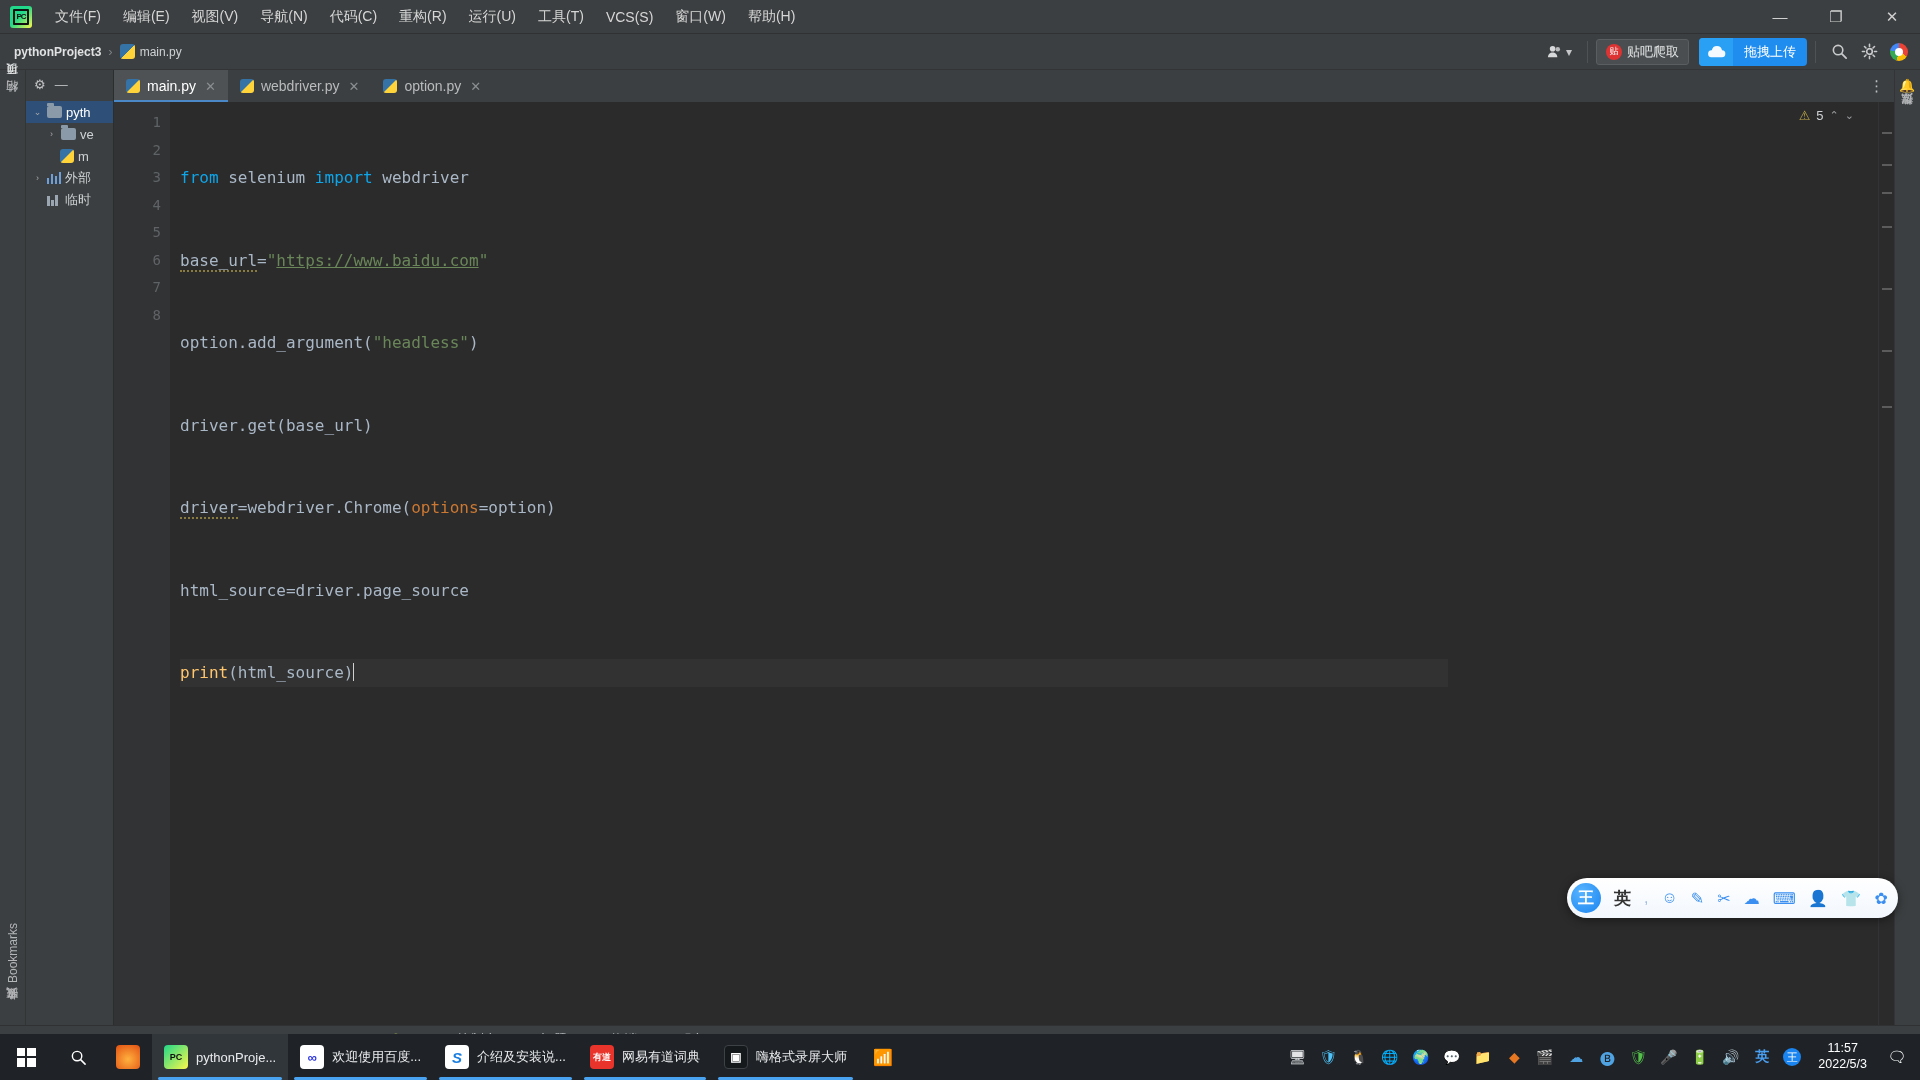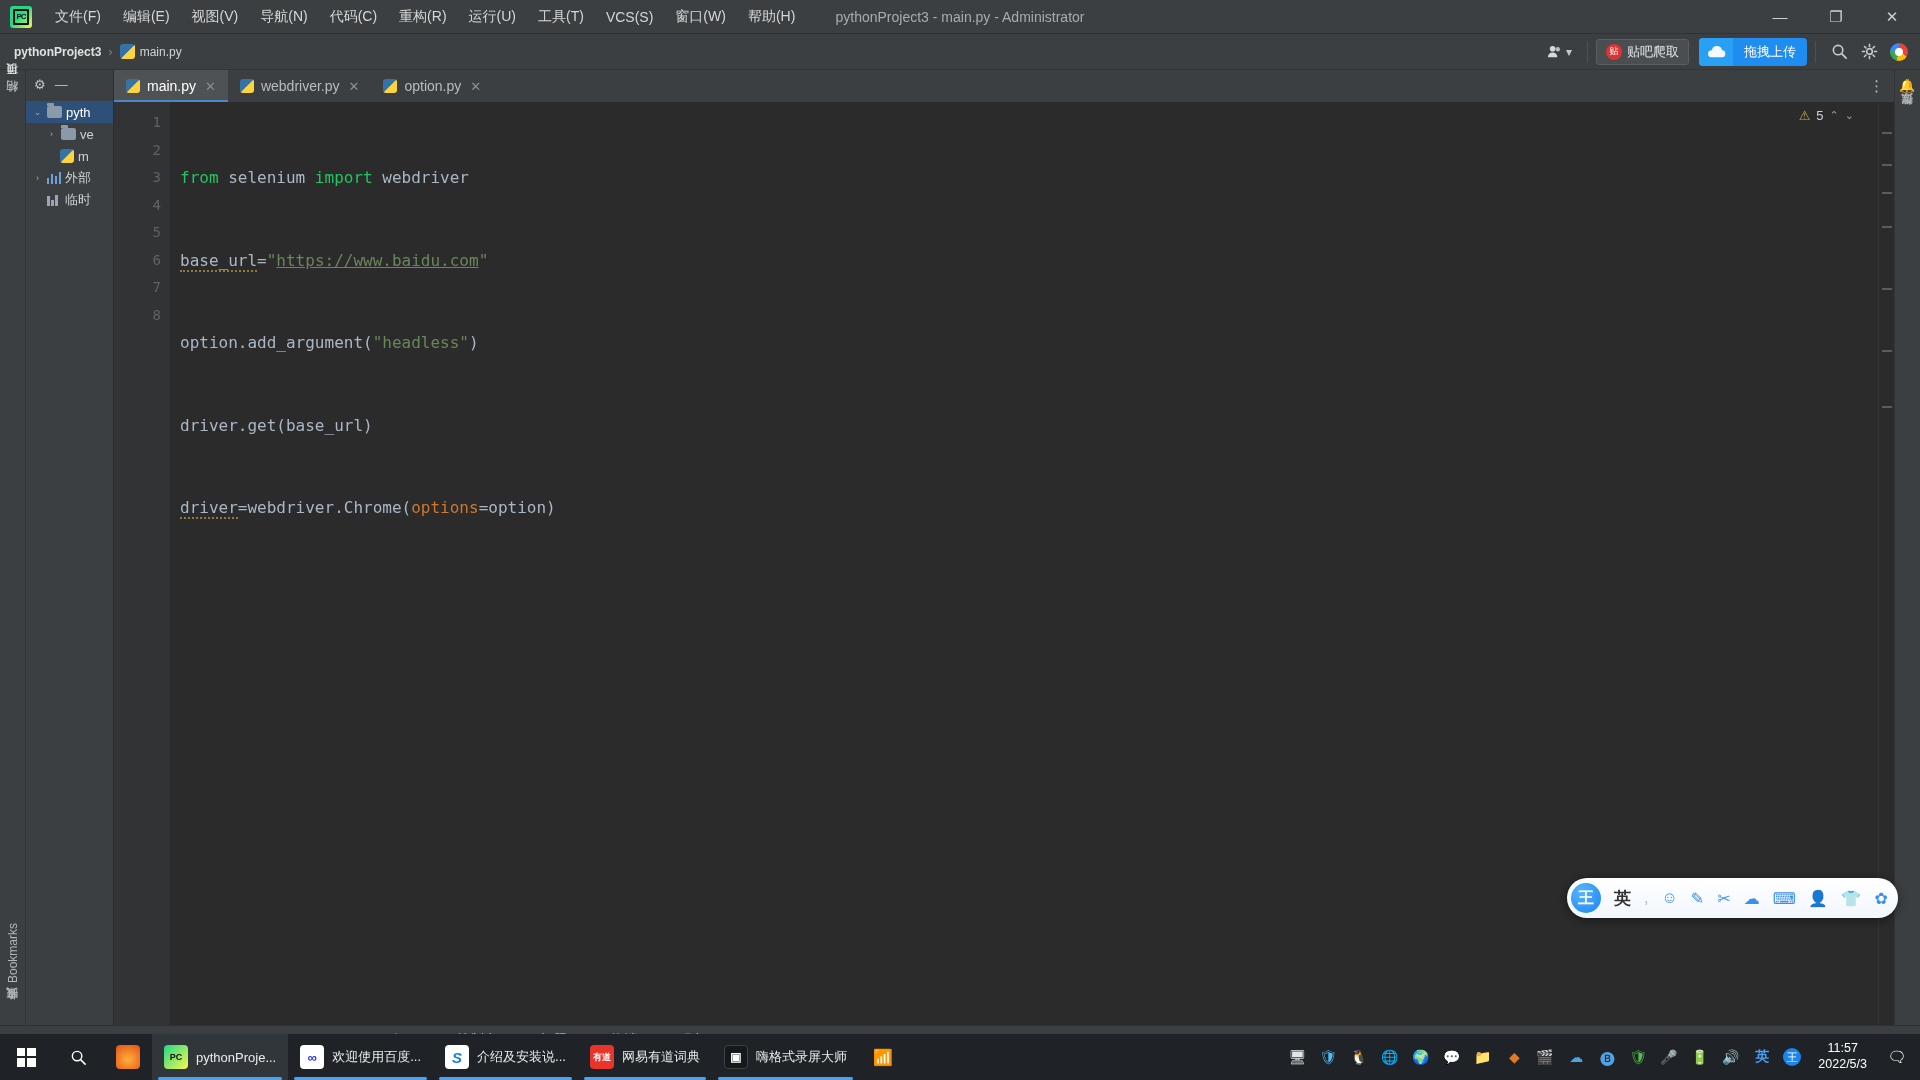--- a/index.html
+++ b/index.html
@@ -125,21 +125,21 @@
   .gutter{
     width:56px;background:#313335;flex:0 0 56px;text-align:right;padding-top:7px;
     font-family:"DejaVu Sans Mono", monospace;font-size:14px;color:#606366;
     padding-right:9px;user-select:none;
   }
   .gutter div{height:27.5px;line-height:27.5px;}
   .code{
     flex:1 1 auto;padding:7px 0 0 10px;font-family:"DejaVu Sans Mono", monospace;
     font-size:16px;line-height:27.5px;color:#a9b7c6;white-space:pre;position:relative;
   }
-  .kw{color:#22c55e;}
+  .kw{color:#0ea5e9;}
   .str{color:#6a8759;}
   .url{color:#6a8759;text-decoration:underline;}
   .fn{color:#ffc66d;}
   .named{color:#cc7832;}
   .code-line{position:relative;height:27.5px;}
   .code-line.current{background:#323232;}
   .squiggle{border-bottom:2px dotted #8a7b3e;}
   .caret{display:inline-block;width:1px;height:18px;background:#d0d0d0;vertical-align:-3px;
     animation:blink 1.1s steps(1) infinite;}
   @keyframes blink{50%{opacity:0;}}
@@ -242,21 +242,20 @@
     <div class="menu-item">编辑(E)</div>
     <div class="menu-item">视图(V)</div>
     <div class="menu-item">导航(N)</div>
     <div class="menu-item">代码(C)</div>
     <div class="menu-item">重构(R)</div>
     <div class="menu-item">运行(U)</div>
     <div class="menu-item">工具(T)</div>
     <div class="menu-item">VCS(S)</div>
     <div class="menu-item">窗口(W)</div>
     <div class="menu-item">帮助(H)</div>
-    <div class="win-title">pythonProject3 - main.py - Administrator</div>
     <div class="win-ctrl">
       <div class="win-btn">—</div>
       <div class="win-btn">❐</div>
       <div class="win-btn close">✕</div>
     </div>
   </div>
 
   <div class="navbar">
     <span class="crumb bold">pythonProject3</span>
     <span class="crumb-sep">›</span>
@@ -391,20 +390,22 @@
           <div>7</div>
           <div>8</div>
         </div>
 
         <div class="code">
           <div class="code-line"><span class="kw">from</span> selenium <span class="kw">import</span> webdriver</div>
           <div class="code-line"><span class="squiggle">base_url</span>=<span class="str">"</span><span class="url">https://www.baidu.com</span><span class="str">"</span></div>
           <div class="code-line">option.add_argument(<span class="str">"headless"</span>)</div>
           <div class="code-line">driver.get(base_url)</div>
           <div class="code-line"><span class="squiggle">driver</span>=webdriver.Chrome(<span class="named">options</span>=option)</div>
+          <div class="code-line">html_source=driver.page_source</div>
+          <div class="code-line current"><span class="fn">print</span>(html_source)<span class="caret"></span></div>
         </div>
 
         <div class="editor-right-blank">
           <div class="hint-bar">
             <span style="color:#bfa84a">⚠</span>
             <span class="cnt">5</span>
             <span class="chev">⌃</span>
             <span class="chev">⌄</span>
           </div>
         </div>

